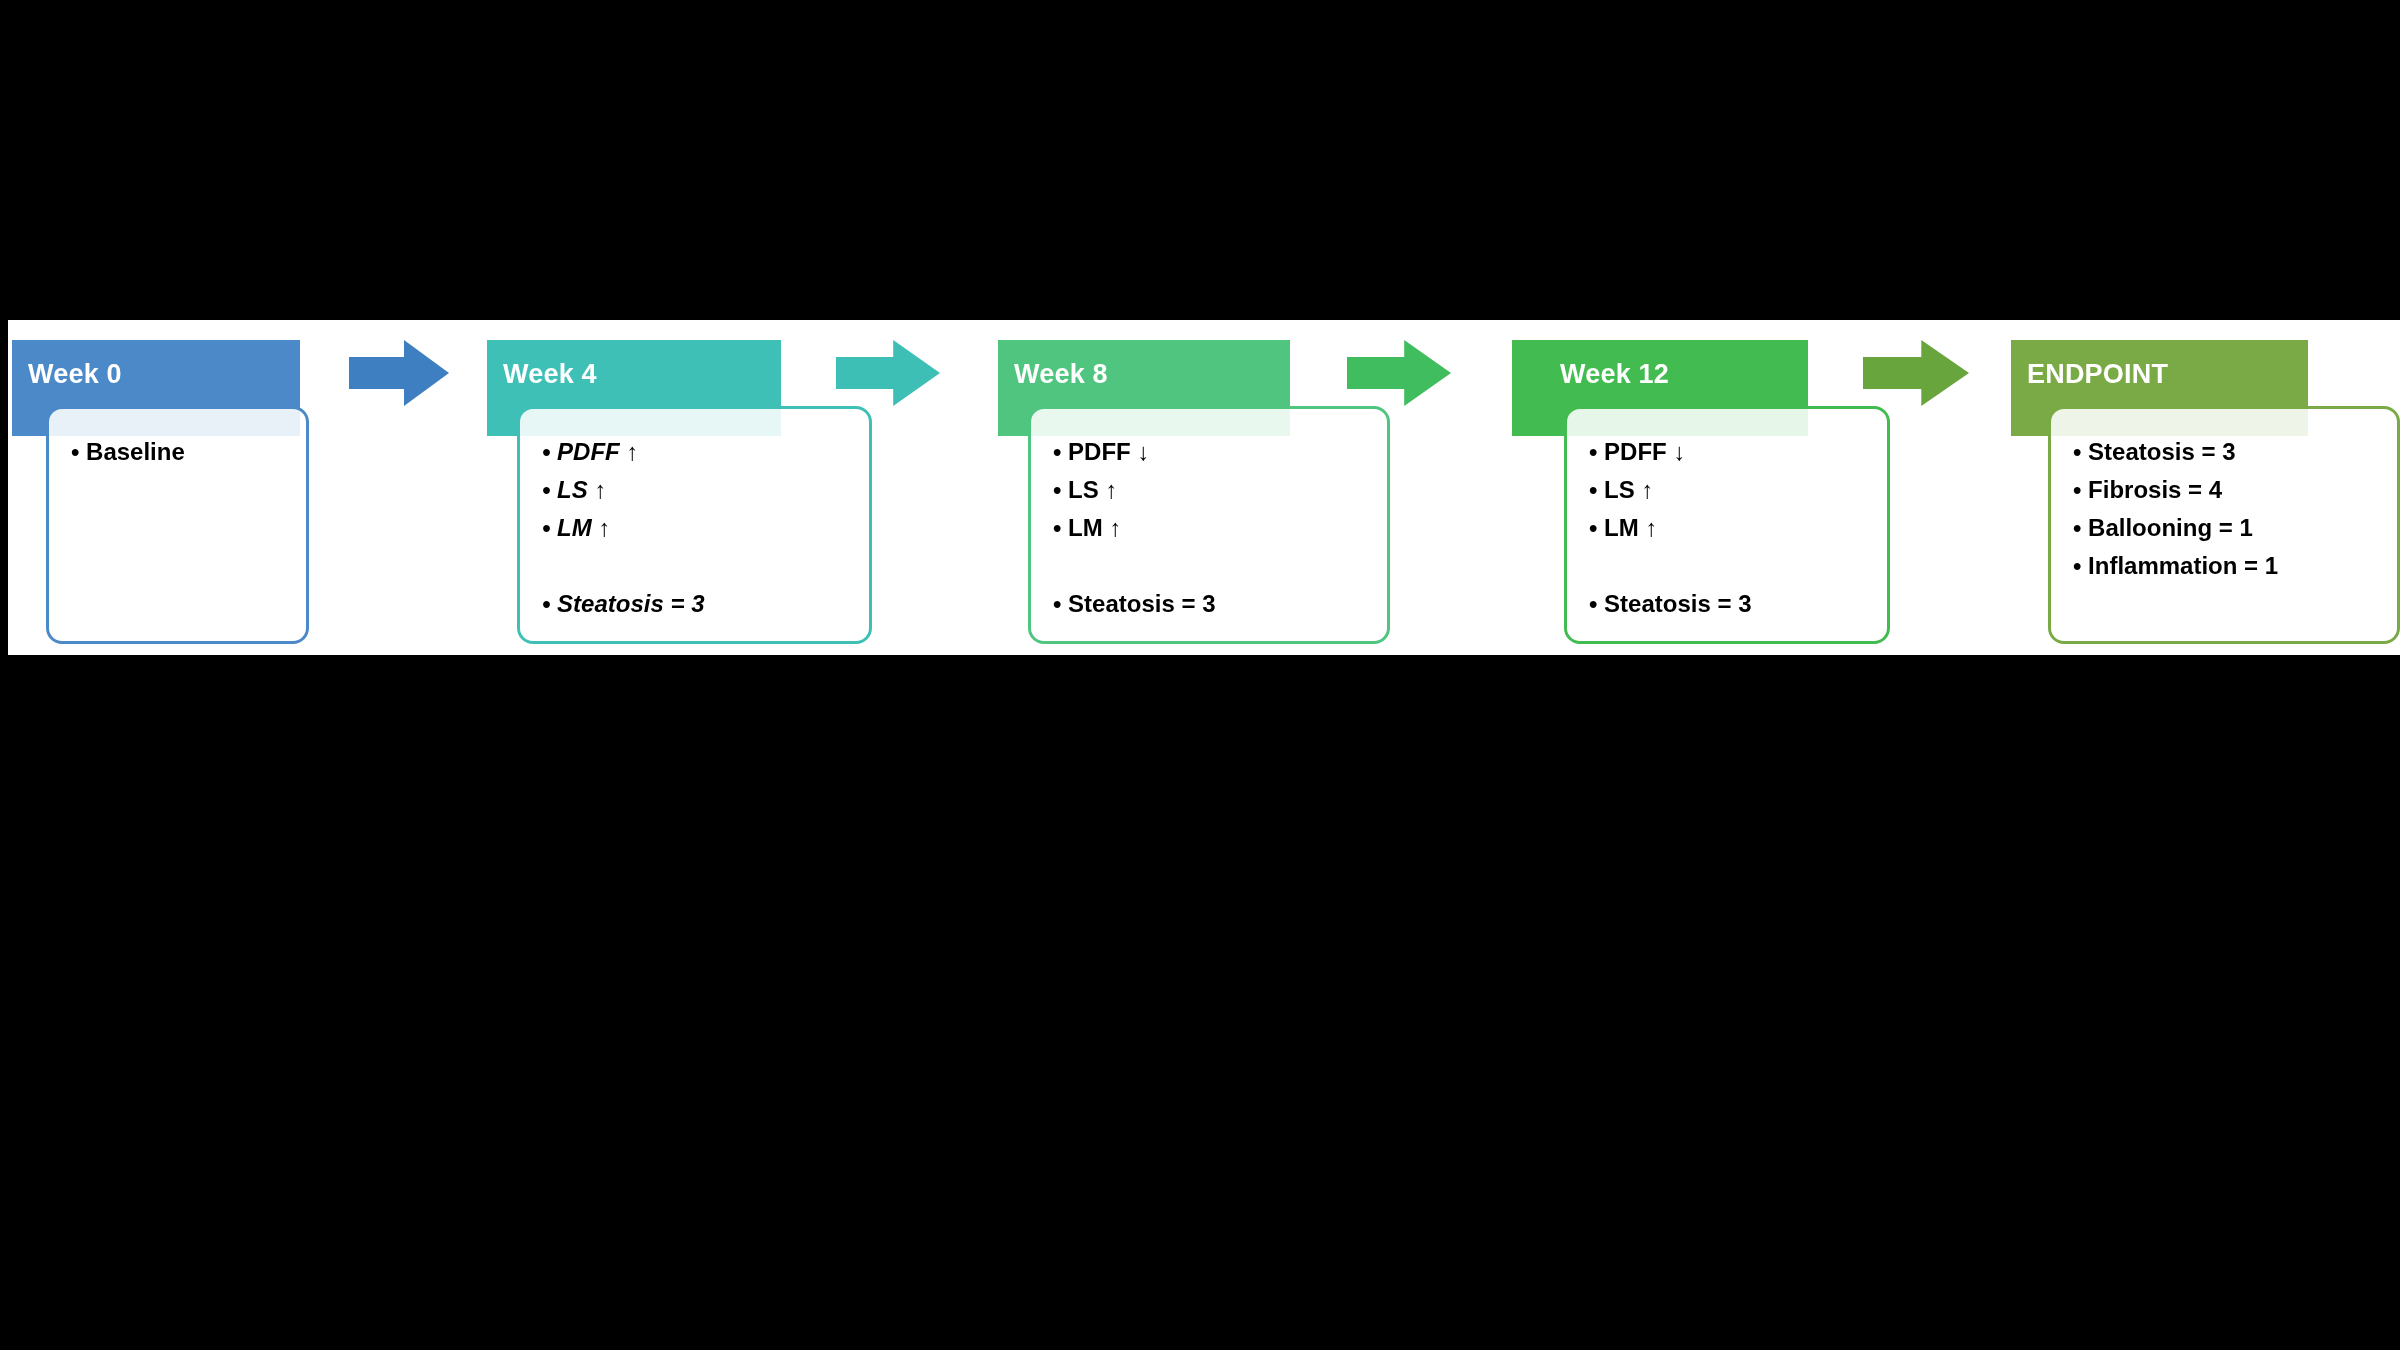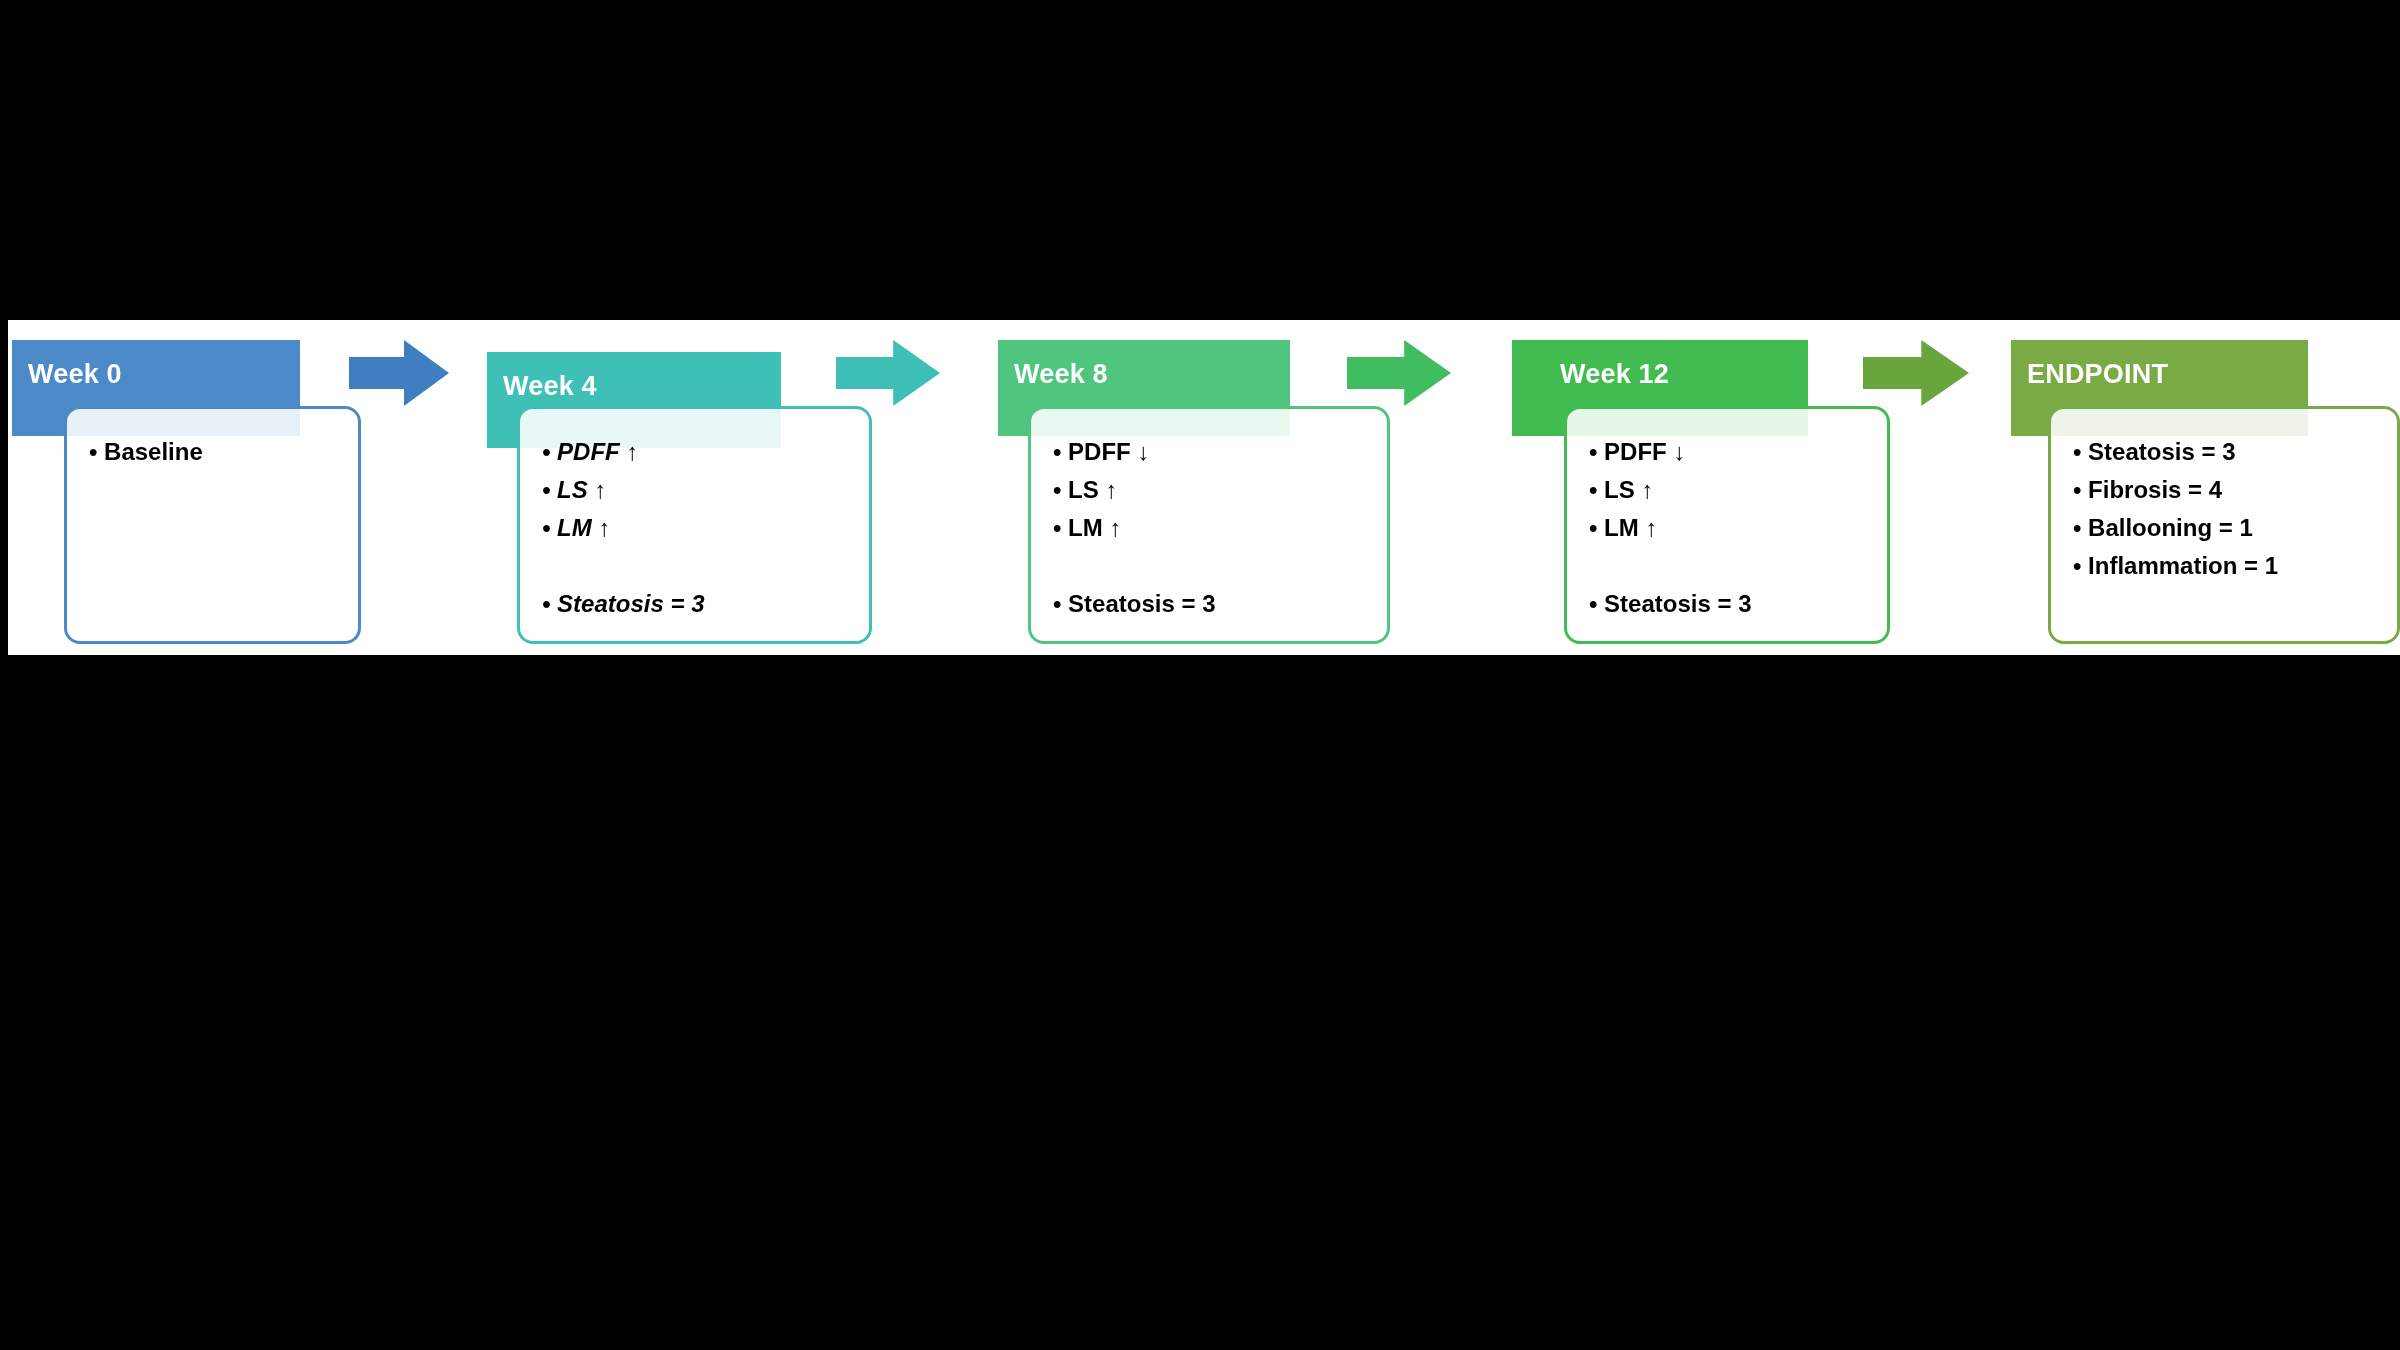--- a/index.html
+++ b/index.html
@@ -32,22 +32,22 @@
     font-weight:700;font-size:24px;line-height:38px;color:#000;
     white-space:nowrap;
   }
   .bullets li::before{content:"• ";}
   .gap{margin-top:38px;}
   
   .arrow{position:absolute;top:20px;height:66px;}
   .arrow svg{display:block;width:100%;height:100%;}
   .arrow polygon{fill:var(--c);}
   
-  #s1h{left:4px;width:288px;}    #s1c{left:56px;width:297px;}
-  #s2h{left:479px;width:294px;margin-top:12px;}  #s2c{left:509px;width:355px;font-style:italic;}
+  #s1h{left:4px;width:288px;}    #s1c{left:38px;width:263px;}
+  #s2h{left:479px;width:294px;}  #s2c{left:509px;width:355px;font-style:italic;}
   #s3h{left:990px;width:292px;}  #s3c{left:1020px;width:362px;}
   #s4h{left:1504px;width:296px;padding-left:48px;} #s4c{left:1556px;width:326px;}
   #s5h{left:2003px;width:297px;} #s5c{left:2040px;width:352px;}
   #a1{left:341px;width:100px;}
   #a2{left:828px;width:104px;}
   #a3{left:1339px;width:104px;}
   #a4{left:1855px;width:106px;}
 </style>
 </head>
 <body>

